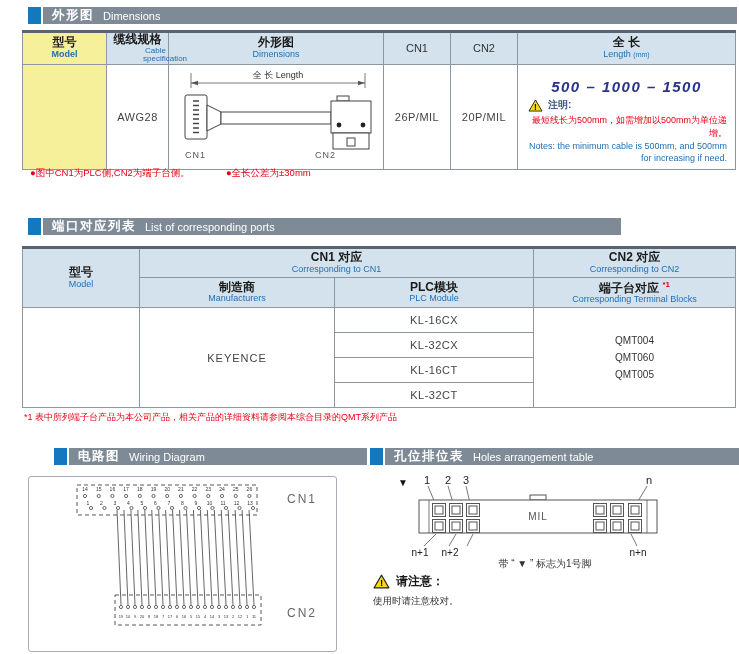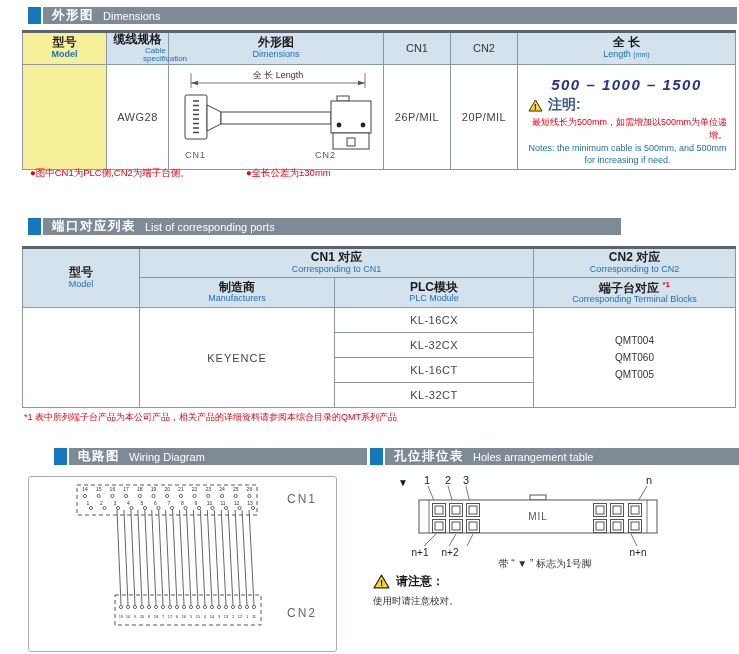--- a/index.html
+++ b/index.html
@@ -22,24 +22,24 @@
   .zh-b{font-size:12px;font-weight:bold;color:#1a1a1a;line-height:1.15;}
   .en-b{font-size:9px;color:#1f6fb5;line-height:1.1;}
   .en-b2{font-size:8px;color:#1f6fb5;line-height:1.05;margin-left:36px;}
   .plain{font-size:11px;color:#333;}
   .cellval{font-size:11px;color:#444;letter-spacing:0.5px;}
   
   .lencell{vertical-align:top;}
   .lenval{color:#28338c;font-size:15px;font-weight:bold;font-style:italic;
           letter-spacing:1.5px;margin:10px 0 3px 0;text-align:center;}
   .notehead{display:flex;align-items:center;gap:5px;margin:1px 0 2px 10px;}
-  .note-label{font-size:14px;color:#3c5a86;font-weight:bold;}
+  .note-label{font-size:10px;color:#3c5a86;font-weight:bold;}
   .note-zh{color:#e60012;font-size:9px;text-align:right;margin:1px 8px 1px 10px;}
-  .note-en{color:#1f6fb5;font-size:9px;text-align:center;margin:0 8px 0 10px;line-height:1.3;}
-  .rednotes{display:flex;gap:56px;color:#e60012;font-size:9.5px;}
+  .note-en{color:#1f6fb5;font-size:9px;text-align:right;margin:0 8px 0 10px;line-height:1.3;}
+  .rednotes{display:flex;gap:36px;color:#e60012;font-size:9.5px;}
   .footnote{color:#e60012;font-size:9px;}
   .tbline{font-size:10px;color:#333;line-height:1.7;}
   
   .wirebox{border:1px solid #a7adb3;border-radius:3px;background:#fff;}
   .caption{font-size:10px;color:#333;text-align:center;}
   .notice-label{font-size:12px;font-weight:bold;color:#1a1a1a;}
   .notice-text{font-size:9.5px;color:#333;line-height:1.55;}
   svg text{font-family:"Liberation Sans","DejaVu Sans",sans-serif;}
 </style>
 </head>

